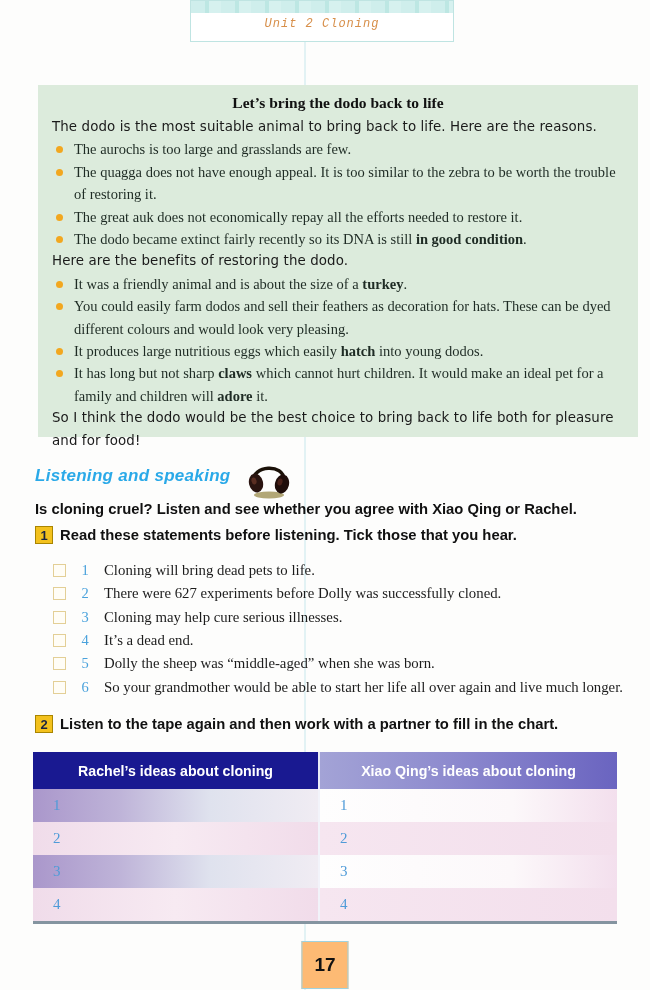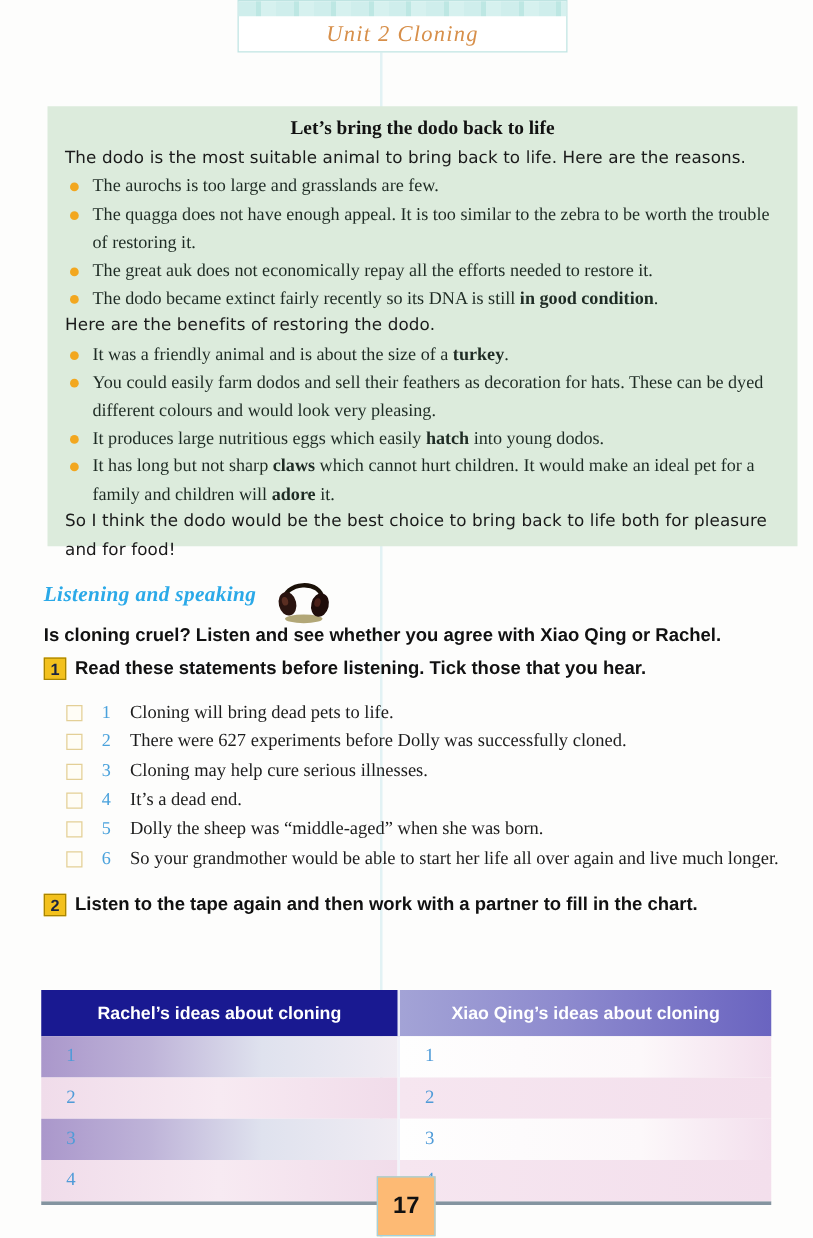--- a/index.html
+++ b/index.html
@@ -8,39 +8,39 @@
 
   
   .fold-line{position:absolute;left:304px;top:0;width:2px;height:990px;
              background:rgba(175,220,230,0.35);}
 
   
   .unit-box{position:absolute;left:190px;top:0;width:264px;height:42px;
             border:1px solid #bfe4e2;background:#fff;box-sizing:border-box;}
   .unit-strip{height:12px;background:
       repeating-linear-gradient(90deg,#cfeeec 0 14px,#bde7e3 14px 18px,#d6f1ef 18px 30px);}
-  .unit-title{text-align:center;margin-top:4px;font-family:Liberation Serif, serif;
-              font-style:italic;font-size:18px;color:#d78f4a;letter-spacing:1px;}
+  .unit-title{text-align:center;margin-top:4px;font-family:Liberation Mono, monospace;
+              font-style:italic;font-size:12px;color:#d78f4a;letter-spacing:1px;}
 
   
   .dodo-box{position:absolute;left:38px;top:85px;width:600px;height:352px;
             background:#dcebdc;box-sizing:border-box;padding:7px 14px 0 14px;
             font-family:"Liberation Serif",serif;color:#1e2b24;}
   .dodo-title{text-align:center;font-weight:bold;font-size:15.5px;margin:2px 0 4px 0;color:#111;}
   .rounded{font-family:"DejaVu Sans",sans-serif;font-size:13.4px;color:#1a1a1a;
            line-height:22.4px;letter-spacing:.1px;}
   ul.bullets{list-style:none;margin:0;padding:0;}
   ul.bullets li{position:relative;padding-left:22px;font-size:14.5px;line-height:22.4px;}
   ul.bullets .dot{position:absolute;left:4px;top:8px;width:7px;height:7px;border-radius:50%;
                   background:#f2a71f;}
 
   
   .section-head{position:absolute;left:35px;top:458px;display:flex;align-items:flex-start;gap:14px;}
   .section-title{font-size:17px;font-weight:bold;font-style:italic;color:#2aa9e8;
-                 font-family:Liberation Serif, serif;letter-spacing:.3px;padding-top:8px;}
+                 font-family:Liberation Sans, sans-serif;letter-spacing:.3px;padding-top:8px;}
   .lead{position:absolute;left:35px;top:501px;font-weight:bold;font-size:14.8px;color:#111;}
 
   .ex-head{position:absolute;left:35px;display:flex;align-items:center;gap:7px;}
   .ex1{top:526px;} .ex2{top:715px;}
   .badge{width:18px;height:18px;background:#f3c11d;border:1px solid #a98500;
          box-sizing:border-box;display:flex;align-items:center;justify-content:center;
          font-weight:bold;font-size:13px;color:#1a2440;}
   .ex-label{font-weight:bold;font-size:14.8px;color:#111;}
 
   
@@ -48,21 +48,21 @@
               font-family:"Liberation Serif",serif;}
   .stmt{display:flex;align-items:center;height:23.3px;}
   .stmt .cb{width:11px;height:11px;border:1px solid #e3cf96;background:#fffdf6;
             margin-right:12px;flex:0 0 auto;}
   .stmt .num{width:14px;color:#4aa2dc;font-size:14.5px;text-align:center;margin-right:12px;}
   .stmt .txt{font-size:14.8px;color:#1c1c1c;white-space:nowrap;}
 
   
   .chart{position:absolute;left:33px;top:752px;width:584px;
          border-bottom:3px solid #8494a0;box-sizing:border-box;}
-  .thead{display:flex;height:37px;margin-top:40px;}
+  .thead{display:flex;height:37px;}
   .th{display:flex;align-items:center;justify-content:center;color:#fff;
       font-weight:bold;font-size:14.2px;}
   .th.left{width:287px;background:#191991;border-right:2px solid #e9ecf7;box-sizing:border-box;}
   .th.right{width:297px;background:linear-gradient(90deg,#a3a3d6 0%,#8d8ace 45%,#6a64c0 100%);}
   .trow{display:flex;height:33px;}
   .td{display:flex;align-items:center;padding-left:20px;box-sizing:border-box;
       font-family:"Liberation Serif",serif;font-size:15px;color:#4f9bd8;}
   .td.left{width:287px;border-right:2px solid #f2f3fa;}
   .td.right{width:297px;}
   .row-odd .td.left{background:linear-gradient(90deg,#aa97cb 0%,#beb3d8 30%,#dfe2ee 62%,#f0ecf3 100%);}

